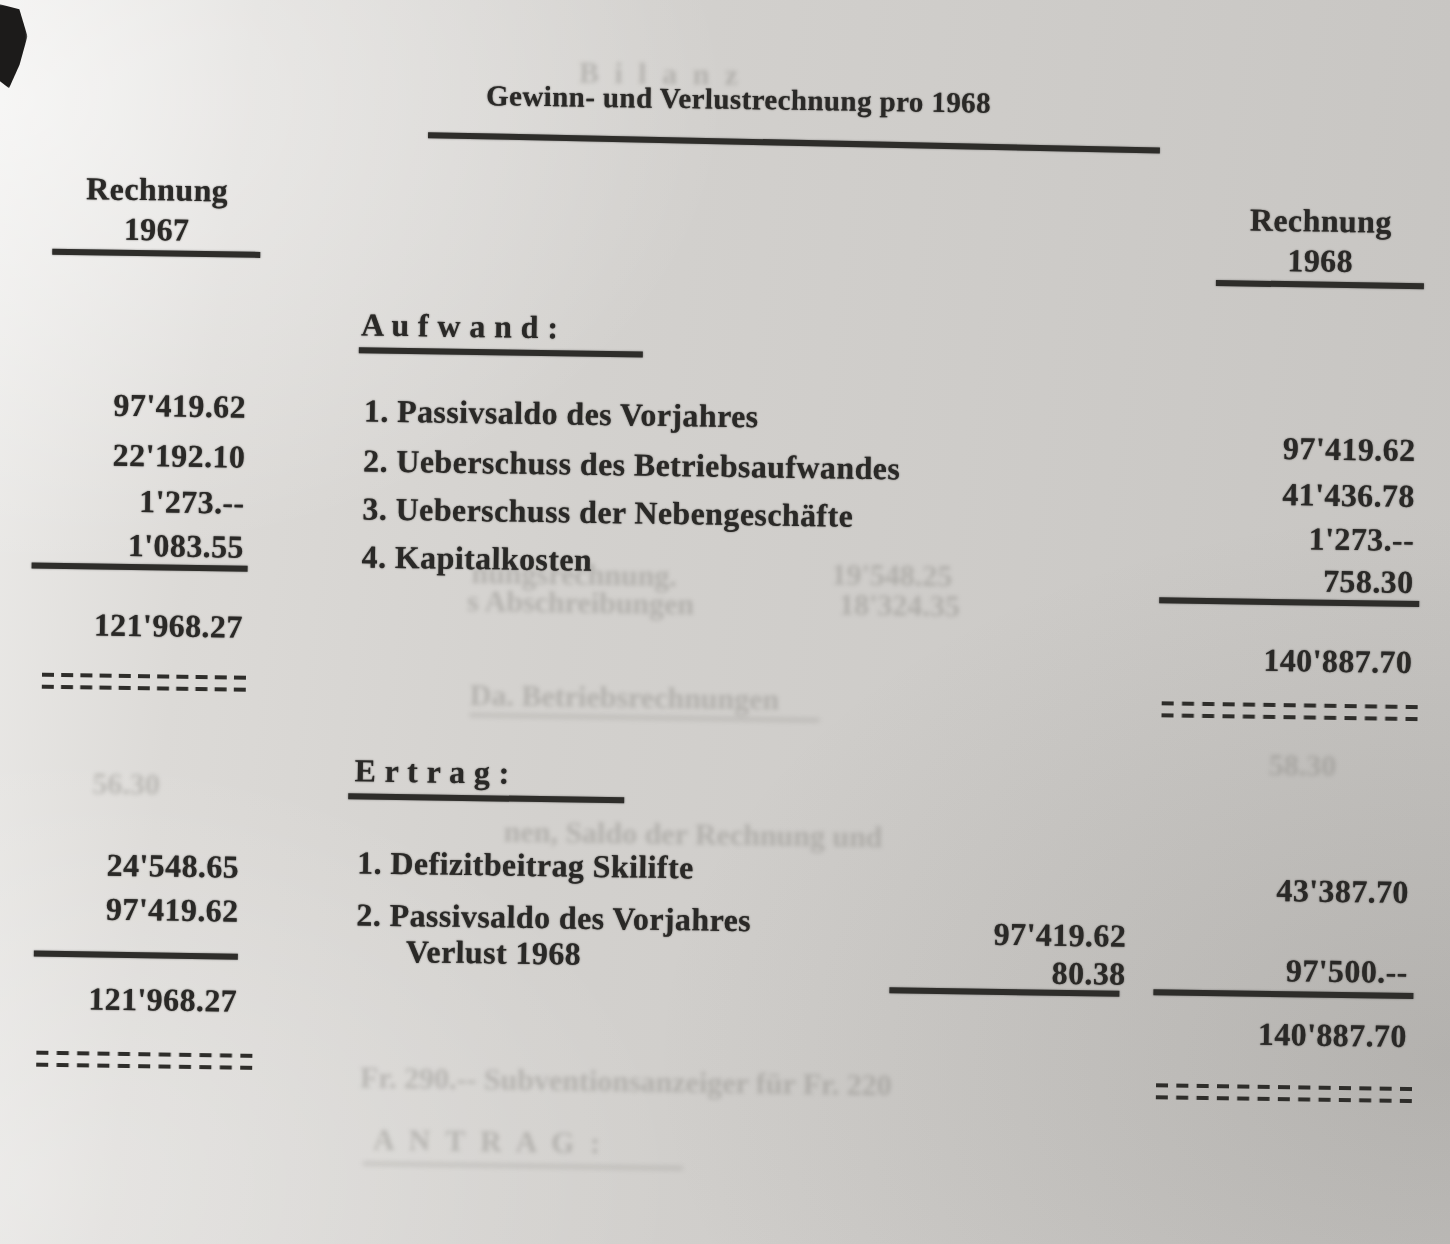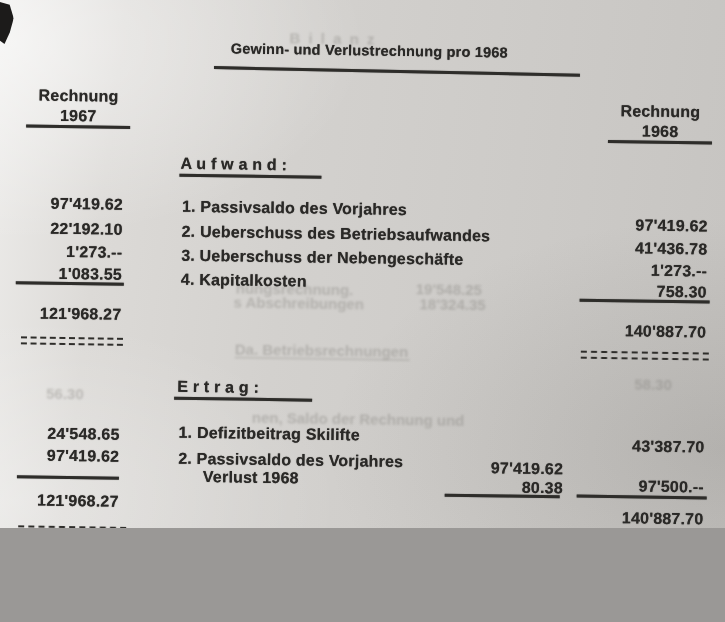--- a/index.html
+++ b/index.html
@@ -1,23 +1,23 @@
 <!DOCTYPE html>
 <html><head>
 <meta charset="utf-8">
 <style>
   html,body{margin:0;padding:0;background:#9a9896;}
   .paper{
-    position:relative;width:725px;height:528px;overflow:hidden;
+    position:relative;width:725px;height:622px;overflow:hidden;
     background:
       radial-gradient(120% 90% at 0% 8%, rgba(255,255,255,0.55), rgba(255,255,255,0) 42%),
       radial-gradient(90% 70% at 2% 95%, rgba(255,255,255,0.30), rgba(255,255,255,0) 50%),
       radial-gradient(100% 80% at 100% 85%, rgba(80,78,74,0.16), rgba(0,0,0,0) 55%),
       linear-gradient(97deg, #edecea 0%, #dcdad7 16%, #d3d1ce 40%, #cdcbc8 68%, #c6c4c1 100%);
-    font-family:Liberation Sans, sans-serif;
+    font-family:Liberation Serif, serif;
     color:#2a2927;
   }
   .sheet{position:absolute;left:0;top:0;width:725px;height:622px;
     transform:rotate(0.85deg);transform-origin:0 0;}
   .t{position:absolute;font-weight:700;font-size:16px;letter-spacing:0.2px;
      white-space:pre;text-shadow:0 0 0.8px rgba(40,38,34,0.8);line-height:1.1;}
   .title{font-size:14.5px;text-align:center;}
   .amtL{left:0;width:126px;text-align:right;}
   .amtM{left:472px;width:98px;text-align:right;}
   .amtR{left:585px;width:126px;text-align:right;}

